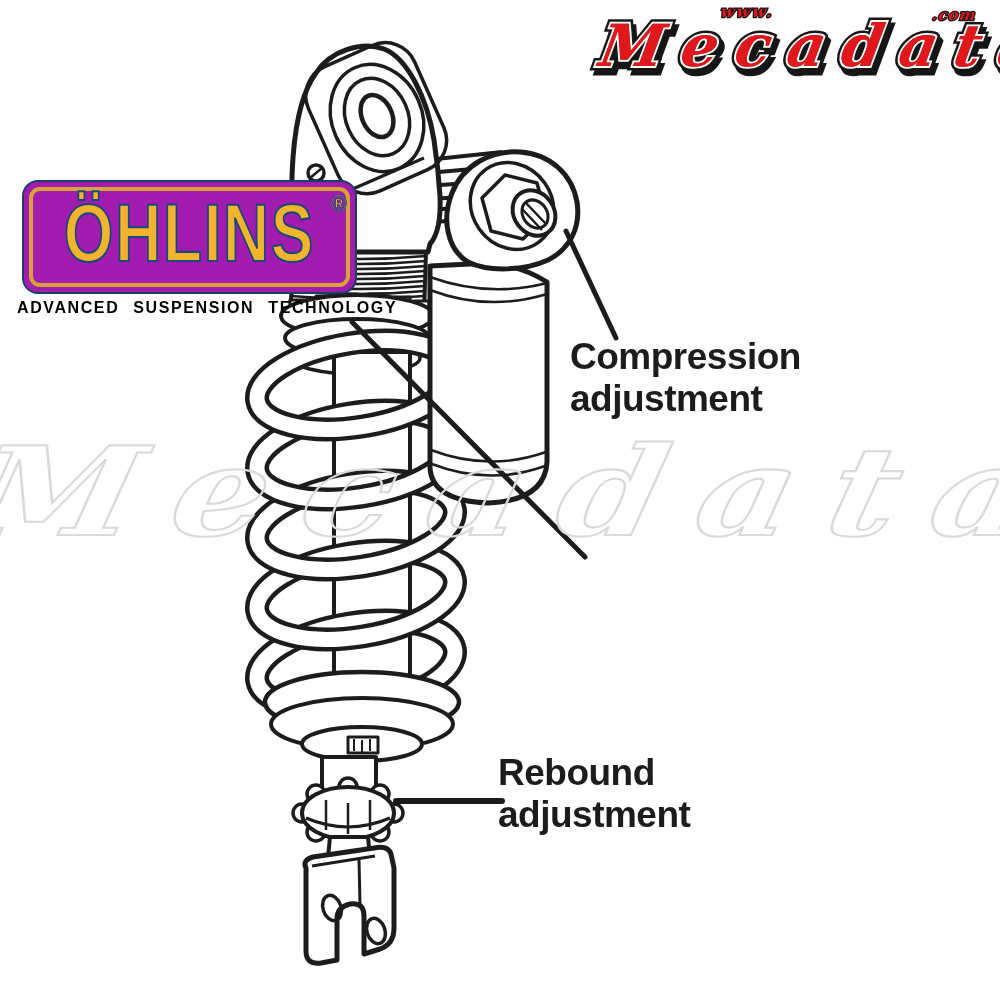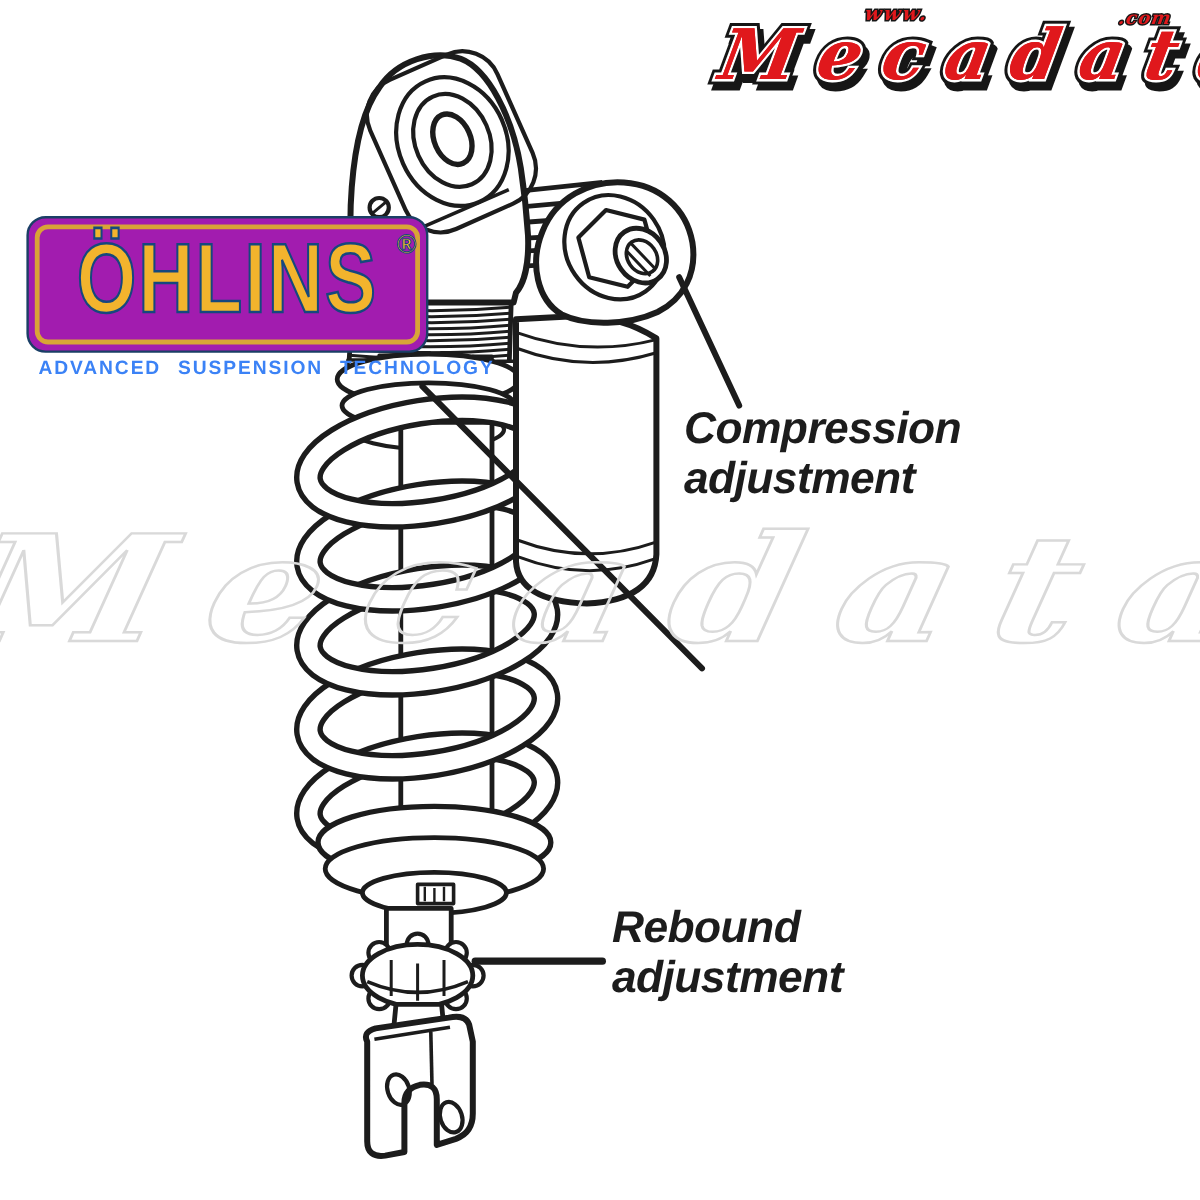--- a/index.html
+++ b/index.html
@@ -9,38 +9,38 @@
   #art{position:absolute;left:0;top:0;width:1000px;height:1000px;z-index:1;}
   #art path,#art ellipse,#art rect,#art circle,#art polygon{vector-effect:none;}
   
   .watermark{position:absolute;left:-12px;top:430px;width:1060px;z-index:3;
      font-family:"DejaVu Serif",serif;font-style:italic;font-weight:bold;
      font-size:150px;line-height:1;letter-spacing:34px;white-space:nowrap;
      color:transparent;-webkit-text-stroke:2.5px #d9d9d9;
      transform:scale(1,.82) skewX(-10deg);transform-origin:0 0;pointer-events:none;}
   
   .callout{position:absolute;z-index:4;color:#1c1c1c;
-     font-family:"Liberation Sans",sans-serif;font-weight:bold;font-style:italic;
+     font-family:"Liberation Sans",sans-serif;font-weight:bold;
      font-size:37px;line-height:42px;letter-spacing:-.5px;white-space:nowrap;}
   #label-compression{left:570px;top:336px;}
   #label-preload{left:540px;top:554px;}
-  #label-rebound{left:498px;top:752px;margin-left:12px;}
+  #label-rebound{left:498px;top:752px;}
   
   .ohlins{position:absolute;left:22px;top:180px;width:335px;height:114px;z-index:5;
      background:#a21caf;border:2px solid #1a3f66;border-radius:16px;box-sizing:border-box;}
   .ohlins .ring{position:absolute;inset:5px;border:4px solid #d8a437;border-radius:11px;}
   .ohlins .brand{position:absolute;left:0;right:0;top:13px;text-align:center;
      font-weight:bold;font-size:76px;line-height:76px;letter-spacing:2px;
      color:#f2b42d;-webkit-text-stroke:2px #15487e;
      transform:scale(.84,1.08);transform-origin:50% 50%;}
   .ohlins .reg{position:absolute;top:9px;right:8px;font-size:22px;font-weight:bold;
      color:#f2b42d;-webkit-text-stroke:.8px #15487e;}
-  .ohlins-tagline{position:absolute;left:32px;top:299px;width:320px;z-index:5;
+  .ohlins-tagline{position:absolute;left:17px;top:299px;width:320px;z-index:5;
      font-weight:bold;font-size:16px;letter-spacing:1.6px;word-spacing:8px;
-     color:#3b82f6;white-space:nowrap;}
+     color:#000000;white-space:nowrap;}
   
   .meca-logo{position:absolute;left:583px;top:0px;z-index:5;}
 </style>
 </head>
 <body>
 
 <div id="stage">
 
   <svg id="art" viewBox="0 0 1000 1000" fill="none" stroke="#1c1c1c" stroke-width="4" stroke-linejoin="round">
 

